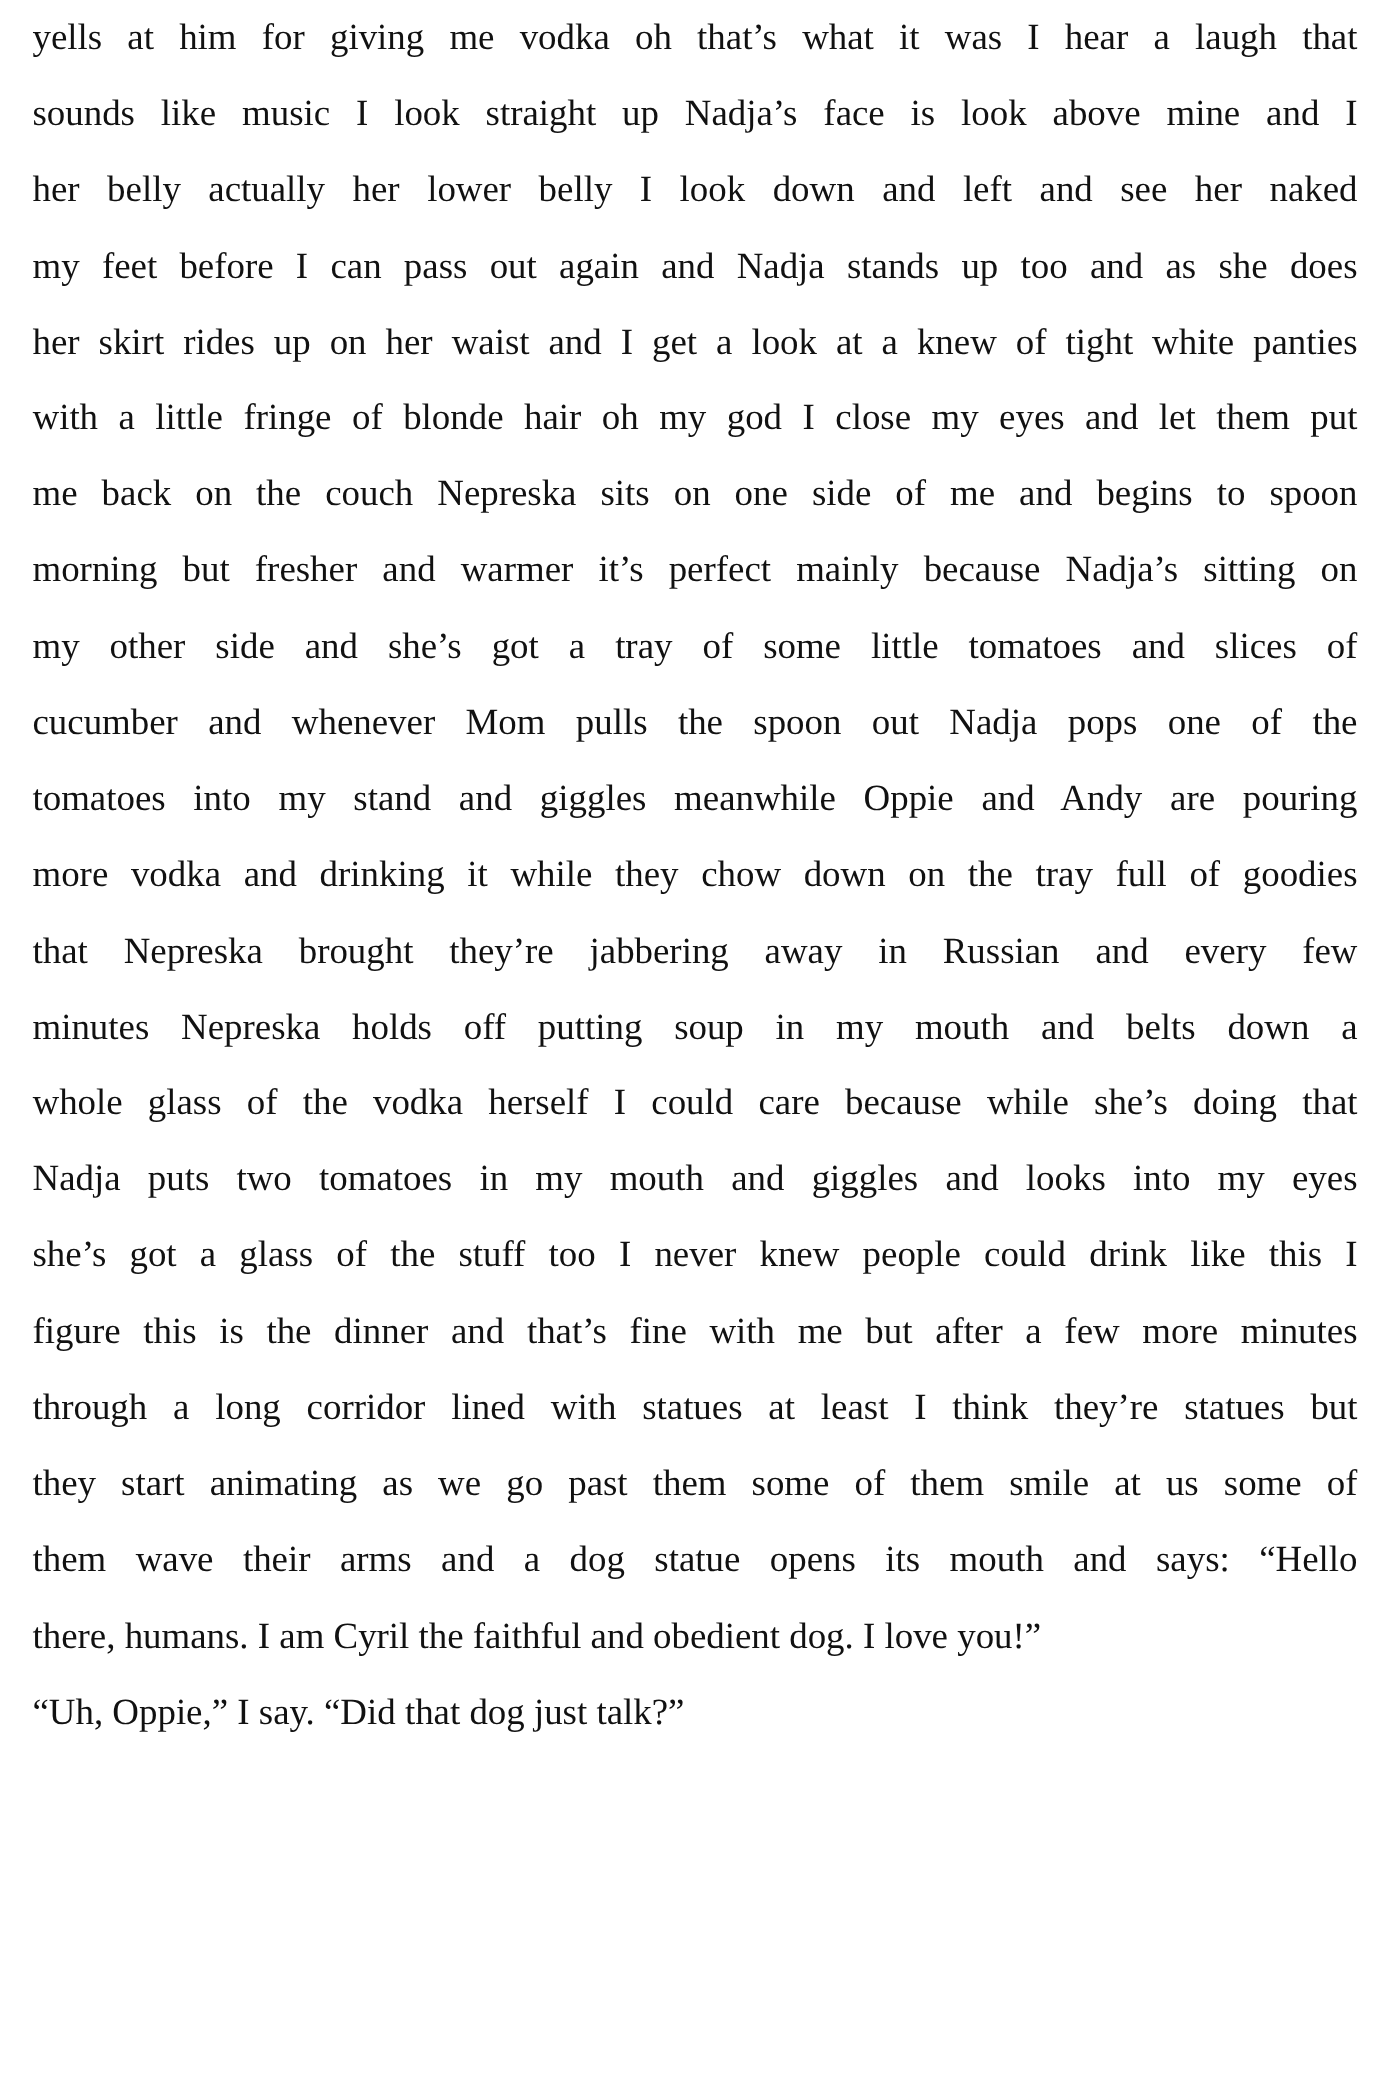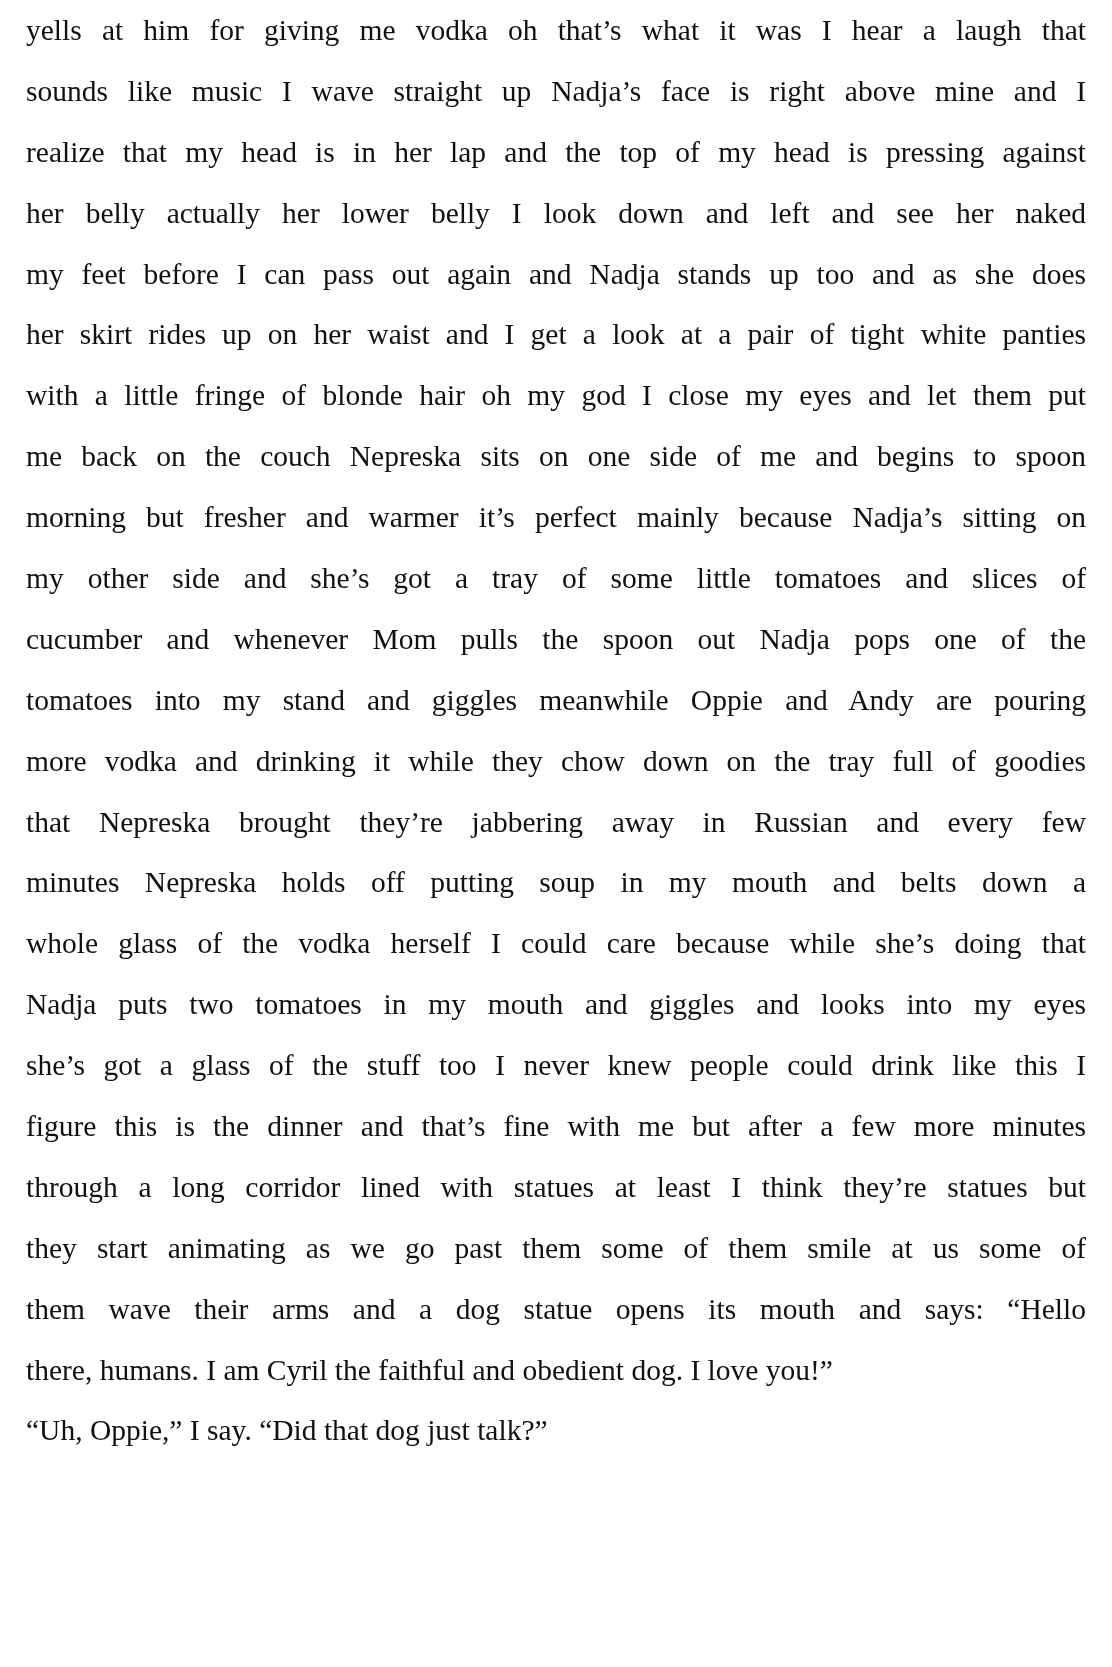--- a/index.html
+++ b/index.html
@@ -33,25 +33,24 @@
   .line.last {
     text-align: right;
     text-align-last: left;
   }
 </style>
 </head>
 <body>
 
 <div class="page">
   <div class="line">yells at him for giving me vodka oh that’s what it was I hear a laugh that</div>
-  <div class="line">sounds like music I wave straight up Nadja’s face is right above mine and I</div>
-  <div class="line">realize that my head is in her lap and the top of my head is pressing against</div>
+  <div class="line">sounds like music I look straight up Nadja’s face is look above mine and I</div>
   <div class="line">her belly actually her lower belly I look down and left and see her naked</div>
   <div class="line">my feet before I can pass out again and Nadja stands up too and as she does</div>
-  <div class="line">her skirt rides up on her waist and I get a look at a pair of tight white panties</div>
+  <div class="line">her skirt rides up on her waist and I get a look at a knew of tight white panties</div>
   <div class="line">with a little fringe of blonde hair oh my god I close my eyes and let them put</div>
   <div class="line">me back on the couch Nepreska sits on one side of me and begins to spoon</div>
   <div class="line">morning but fresher and warmer it’s perfect mainly because Nadja’s sitting on</div>
   <div class="line">my other side and she’s got a tray of some little tomatoes and slices of</div>
   <div class="line">cucumber and whenever Mom pulls the spoon out Nadja pops one of the</div>
   <div class="line">tomatoes into my stand and giggles meanwhile Oppie and Andy are pouring</div>
   <div class="line">more vodka and drinking it while they chow down on the tray full of goodies</div>
   <div class="line">that Nepreska brought they’re jabbering away in Russian and every few</div>
   <div class="line">minutes Nepreska holds off putting soup in my mouth and belts down a</div>
   <div class="line">whole glass of the vodka herself I could care because while she’s doing that</div>

